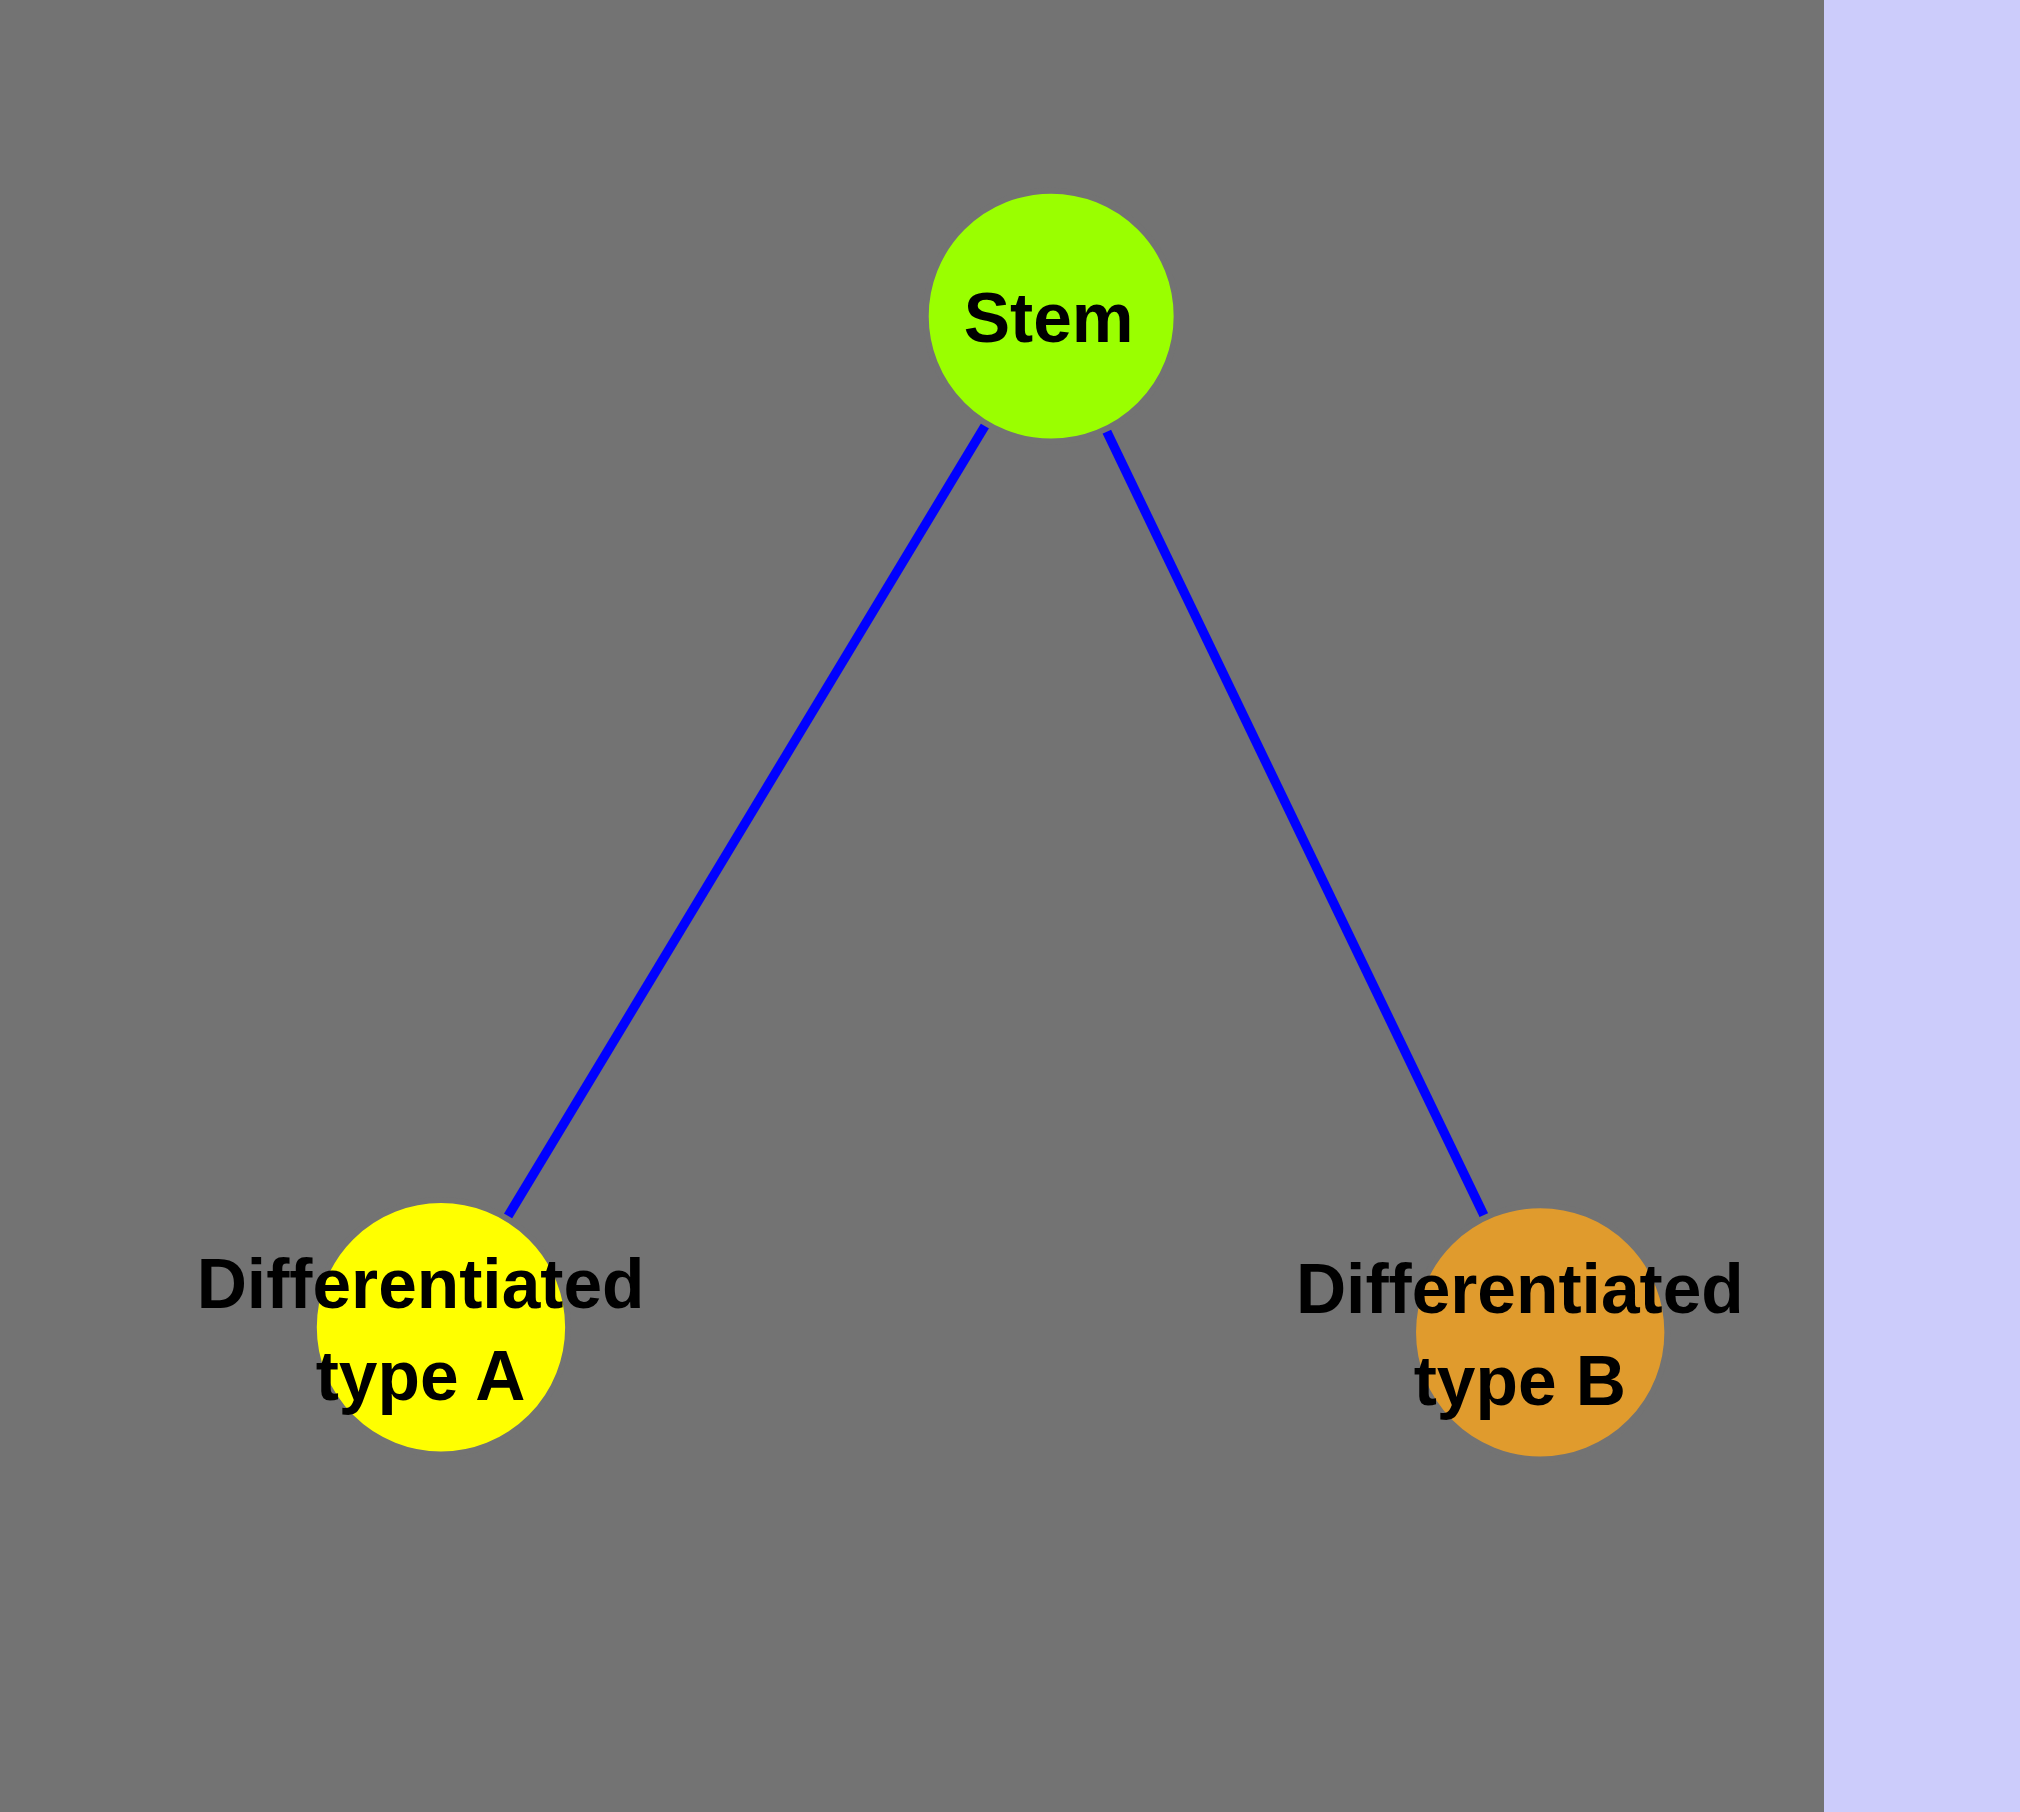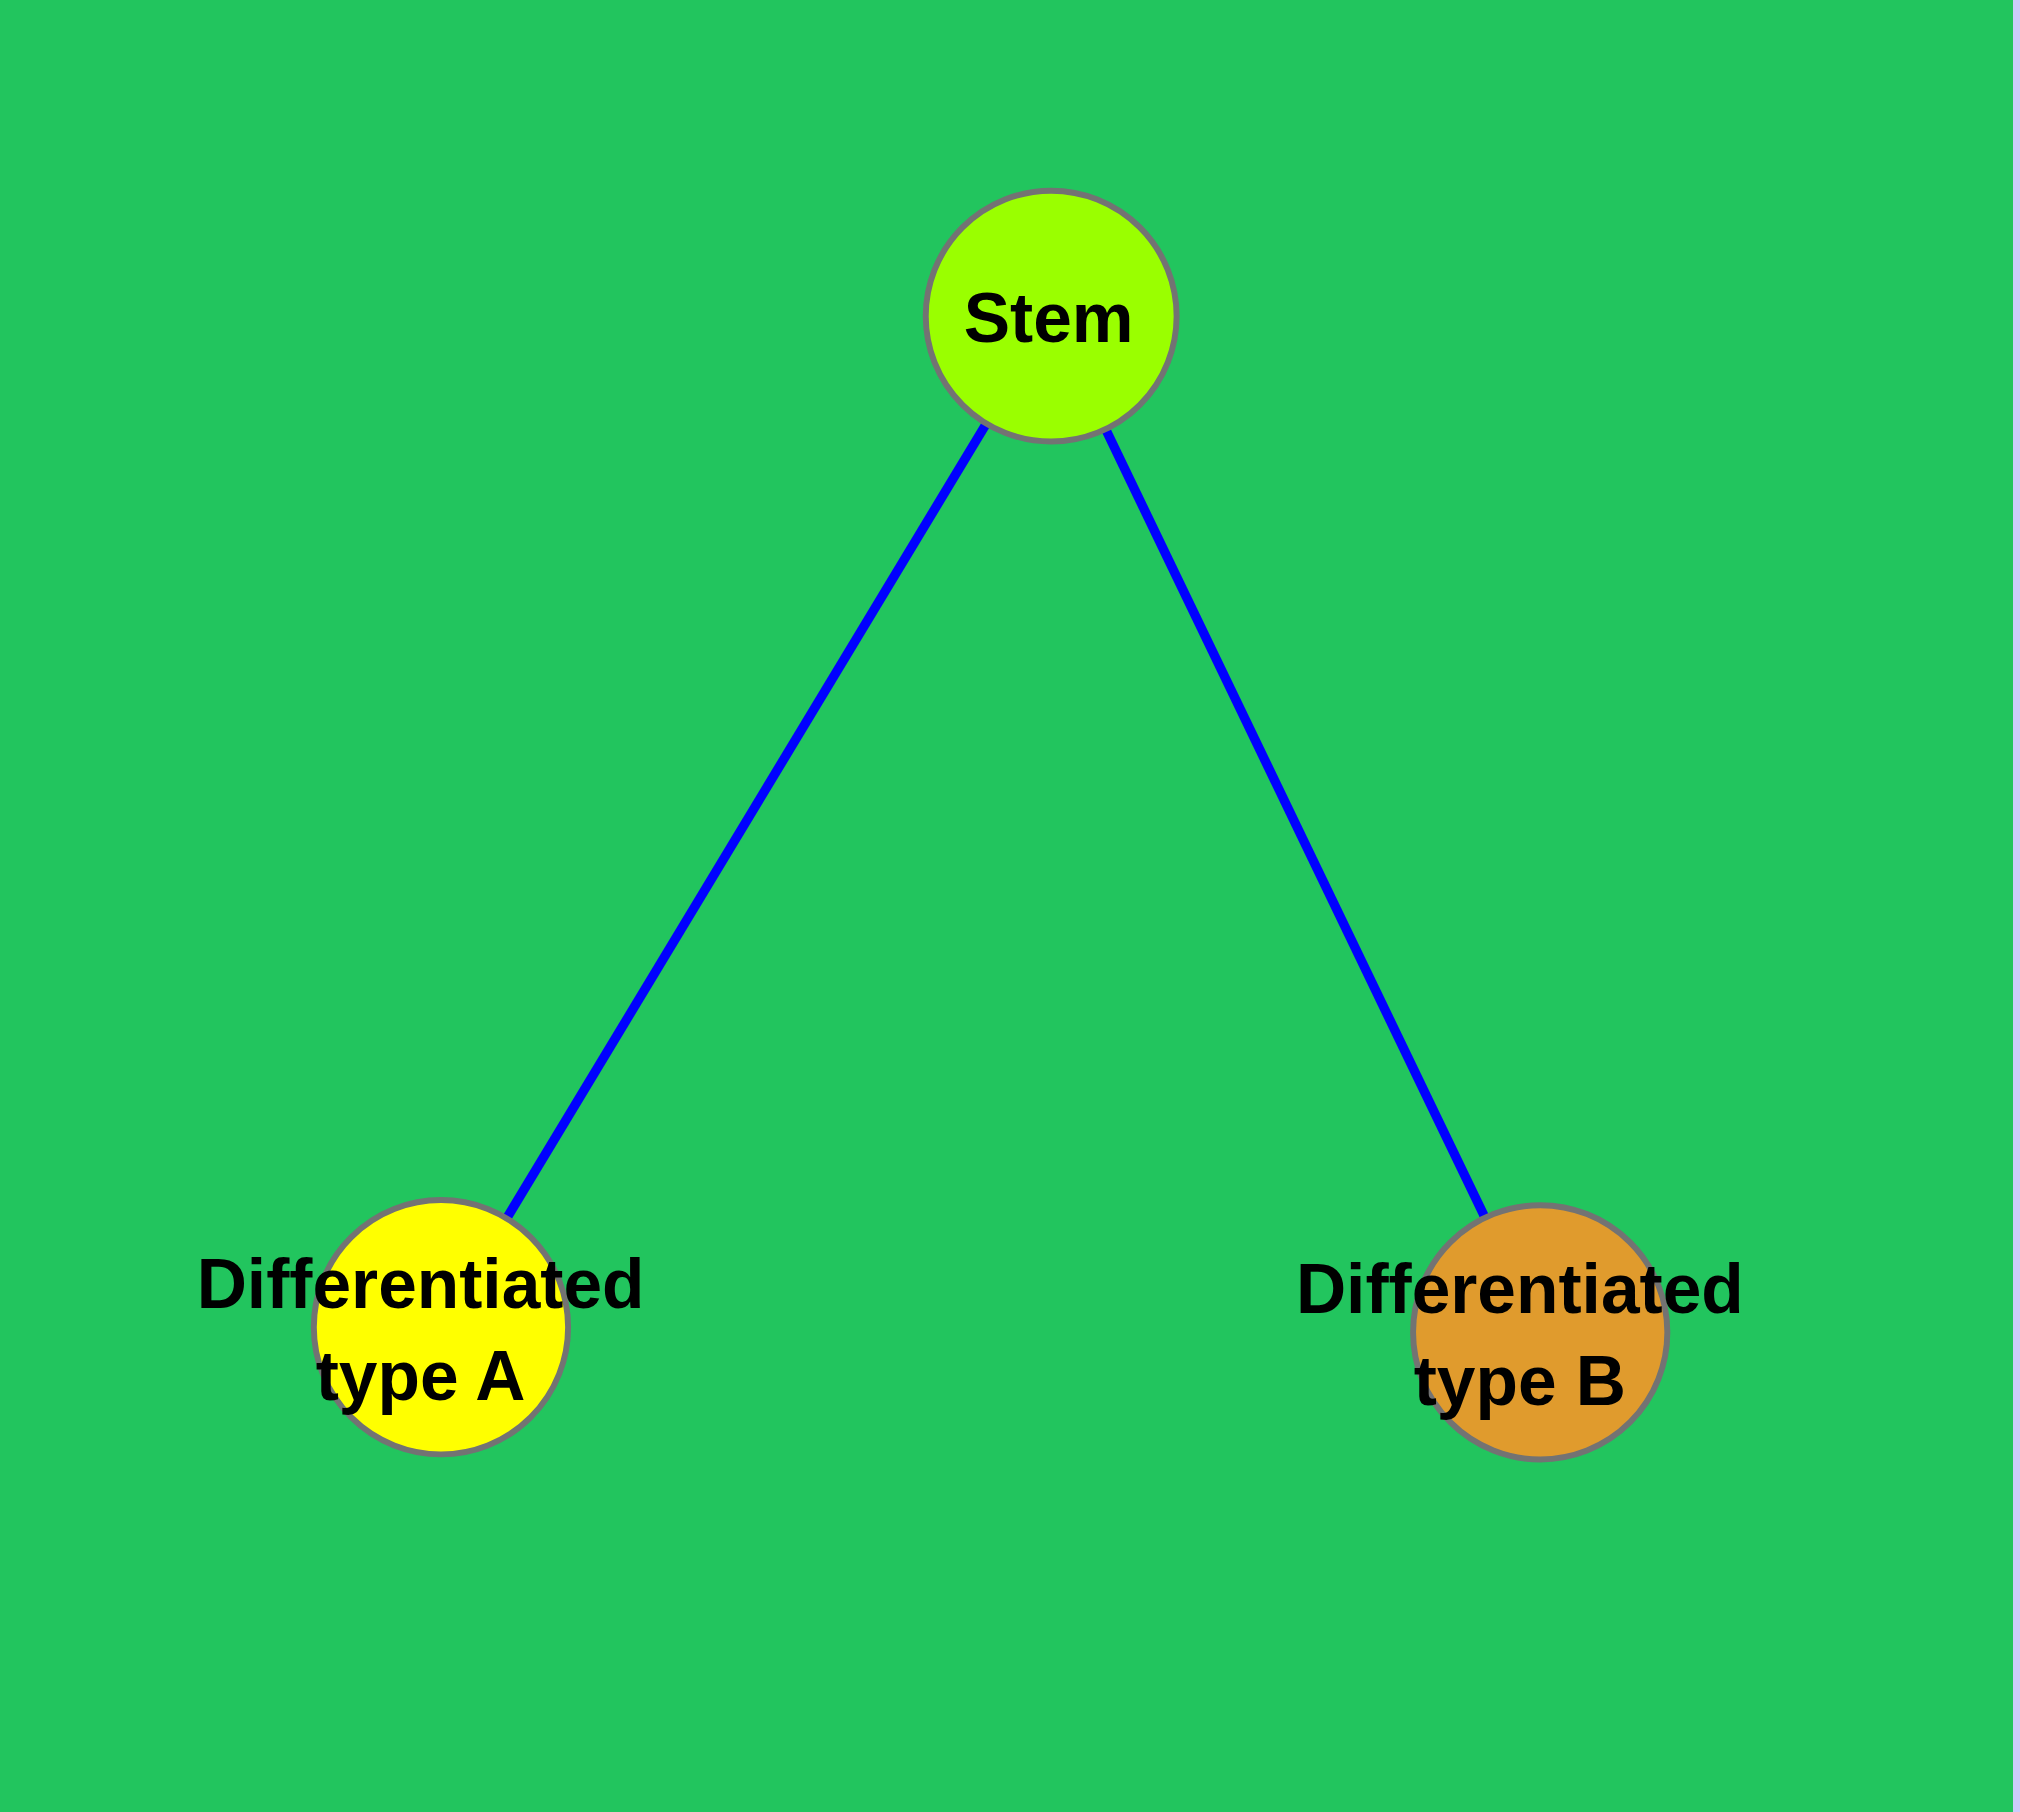--- a/index.html
+++ b/index.html
@@ -2,23 +2,23 @@
 <html style="font-size:13.6px"><head>
 <meta charset="utf-8">
 <style>
   html, body {
     margin: 0;
     padding: 0;
     background: #ccccfb;
   }
   #canvas {
     position: relative;
-    width: 2013px;
+    width: 1824px;
     height: 1812px;
-    background: #22c55e;
+    background: #737373;
     overflow: hidden;
     font-family: "Liberation Sans", sans-serif;
   }
   #graph-svg {
     position: absolute;
     left: 0;
     top: 0;
     width: 2021px;
     height: 1812px;
     display: block;

